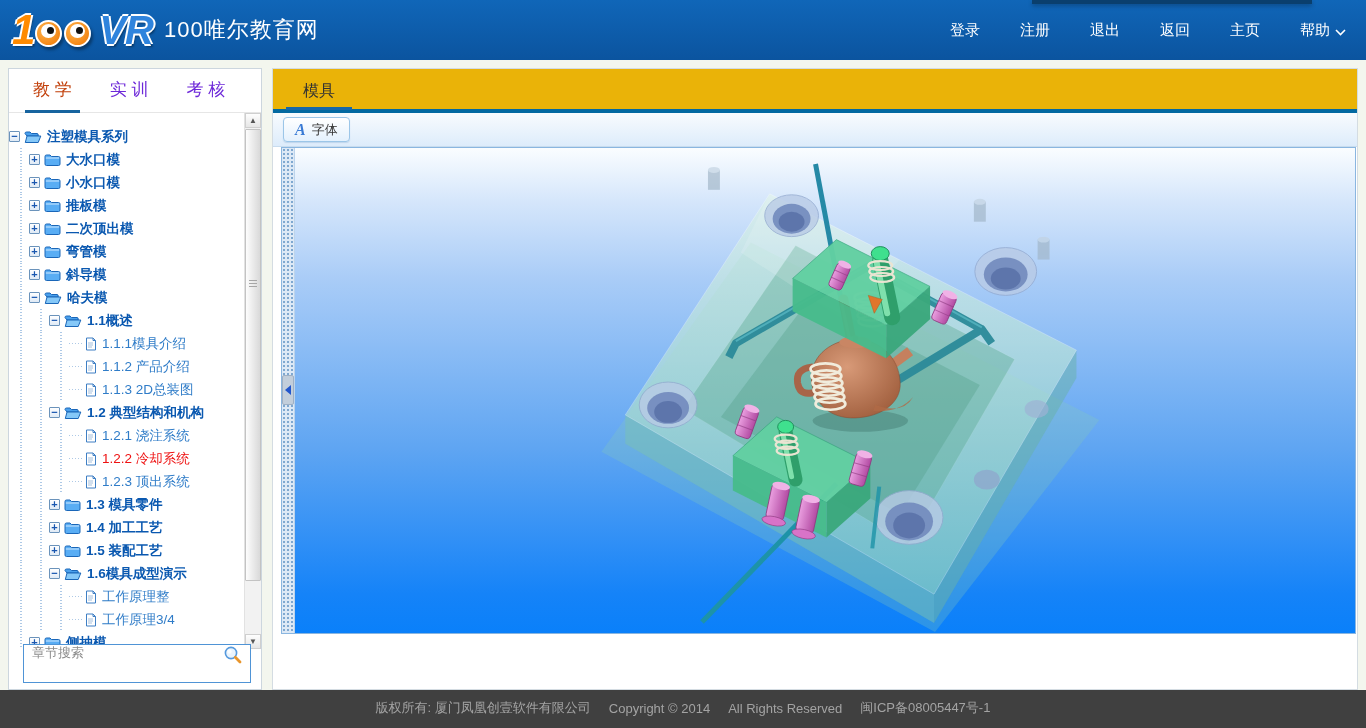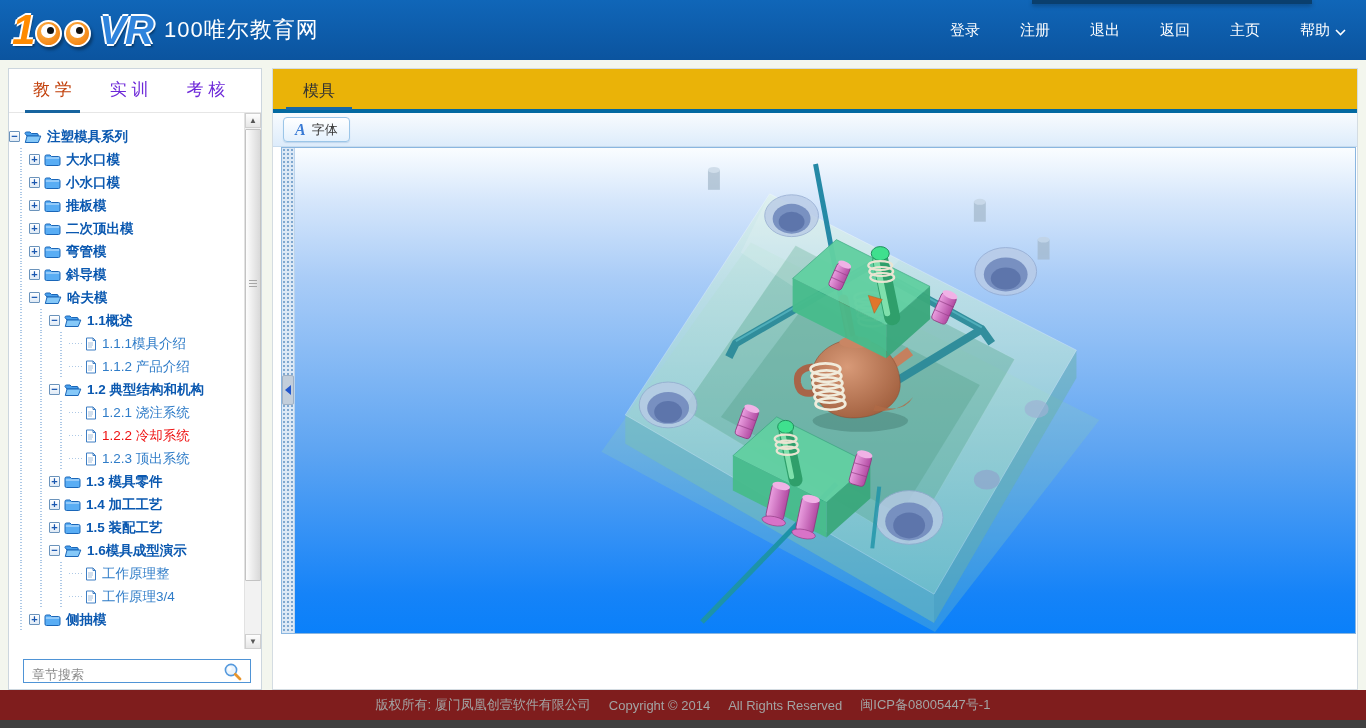--- a/index.html
+++ b/index.html
@@ -55,22 +55,22 @@
   .vscroll { position:absolute; top:44px; right:0; bottom:40px; width:17px;
     background:#f2f2f2; border-left:1px solid #e2e2e2; }
   .sb-btn { position:absolute; left:0; width:16px; height:15px; background:linear-gradient(#fefefe,#e6e6e6);
     border:1px solid #cfcfcf; color:#555; font-size:8px; line-height:14px; text-align:center; cursor:pointer; }
   .sb-up { top:0; } .sb-down { bottom:0; }
   .sb-thumb { position:absolute; left:0; top:16px; width:16px; height:452px;
     background:linear-gradient(90deg,#fdfdfd,#d9d9d9); border:1px solid #c3c3c3; border-radius:1px; cursor:pointer; }
   .sb-grips { margin:150px auto 0; width:8px; height:9px;
     background-image:linear-gradient(#a6a6a6 33%, rgba(0,0,0,0) 0%); background-size:8px 3px; }
   
-  .search-wrap { position:absolute; left:14px; right:10px; bottom:6px; height:24px;
-    border:1px solid #4f94d6; background:#fff; display:flex; align-items:flex-end; }
+  .search-wrap { position:absolute; left:14px; right:10px; bottom:6px; height:39px;
+    border:1px solid #4f94d6; background:#fff; display:flex; align-items:flex-start; }
   .search-wrap input { flex:1; border:0; outline:0; padding:0 8px; font-size:13px; color:#333;
     font-family:inherit; background:transparent; }
   .search-wrap input::placeholder { color:#8a8a8a; }
   .mag { margin-right:7px; display:flex; cursor:pointer; }
   
   #main { position:absolute; left:272px; top:68px; width:1086px; height:622px;
     background:#fff; border:1px solid #d4dce2; }
   .main-tabs { height:44px; background:#eab308; border-bottom:4px solid #0369a1;
     display:flex; align-items:stretch; padding-left:10px; }
   .main-tab { font-size:16px; color:#333; padding:12px 20px 0; position:relative; cursor:pointer; }
@@ -93,22 +93,22 @@
   .split-arrow { width:0; height:0; border-top:5px solid transparent; border-bottom:5px solid transparent;
     border-right:6px solid #2256cc; }
   .model-svg { position:absolute; inset:0; width:100%; height:100%; cursor:grab; }
   .controls { position:absolute; left:0; right:0; bottom:0; height:57px; background:#d8e9f8;
     border-top:1px solid #c6dbee; display:flex; align-items:center; justify-content:center; gap:21px; }
   .ctrl-btn { height:29px; padding:0 10px; border:1px solid #9fb9d0; border-radius:3px;
     background:linear-gradient(#ffffff,#e9eff7); color:#24456e; font-weight:bold; font-size:15px;
     font-family:inherit; cursor:pointer; box-shadow:0 1px 1px rgba(100,140,180,.25); white-space:nowrap; }
   .ctrl-btn.active { color:#e05600; border-color:#eda569; background:linear-gradient(#fdf3e7,#fbe2c7); }
   
-  #footer { position:absolute; left:0; top:690px; width:1366px; height:38px; background:#7f1d1d;
-    border-bottom:8px solid #404040; display:flex; align-items:center; justify-content:center;
+  #footer { position:absolute; left:0; top:690px; width:1366px; height:38px; background:#404040;
+    border-bottom:2px solid #404040; display:flex; align-items:center; justify-content:center;
     color:#a3a3a3; font-size:13px; }
   #footer span { margin:0 9px; white-space:nowrap; }
 </style>
 </head>
 <body>
 
 <div id="header">
   <div class="accent-strip"></div>
   <div class="brand">
     <span class="lg-one">1</span>
@@ -268,20 +268,34 @@
         <span class="ind"></span>
         <span class="leaf-dash"></span>
         <span class="node-icon">
           <svg width="12" height="14" viewBox="0 0 12 14">
             <path d="M1.5 1 L8 1 L10.5 3.5 L10.5 13 L1.5 13 Z" fill="#fff" stroke="#3f7fc4"></path>
             <path d="M8 1 L8 3.5 L10.5 3.5" fill="none" stroke="#3f7fc4"></path>
             <path d="M3 6 h5 M3 8 h5 M3 10 h4" stroke="#9ab8d8" stroke-width="0.9"></path>
           </svg>
         </span>
         <span class="t-label leaf">1.1.2 产品介绍</span>
+      </div>
+      <div class="tree-row">
+        <span class="ind"></span>
+        <span class="ind"></span>
+        <span class="ind"></span>
+        <span class="leaf-dash"></span>
+        <span class="node-icon">
+          <svg width="12" height="14" viewBox="0 0 12 14">
+            <path d="M1.5 1 L8 1 L10.5 3.5 L10.5 13 L1.5 13 Z" fill="#fff" stroke="#3f7fc4"></path>
+            <path d="M8 1 L8 3.5 L10.5 3.5" fill="none" stroke="#3f7fc4"></path>
+            <path d="M3 6 h5 M3 8 h5 M3 10 h4" stroke="#9ab8d8" stroke-width="0.9"></path>
+          </svg>
+        </span>
+        <span class="t-label leaf">1.1.3 2D总装图</span>
       </div>
       <div class="tree-row">
         <span class="ind"></span>
         <span class="ind"></span>
         <span class="expander">−</span>
         <span class="node-icon">
           <svg width="18" height="13" viewBox="0 0 18 13">
             <path d="M1 3.5 Q1 2 2.5 2 L6 2 L7.5 3.5 L13 3.5 Q14.2 3.5 14.2 5 L14.2 6 L3 6 Z" fill="#4aa0ec" stroke="#1a66b8"></path>
             <path d="M3 6 L16.8 6 L14.2 12.5 L1.3 12.5 Z" fill="#85c8f8" stroke="#1a66b8"></path>
           </svg>

